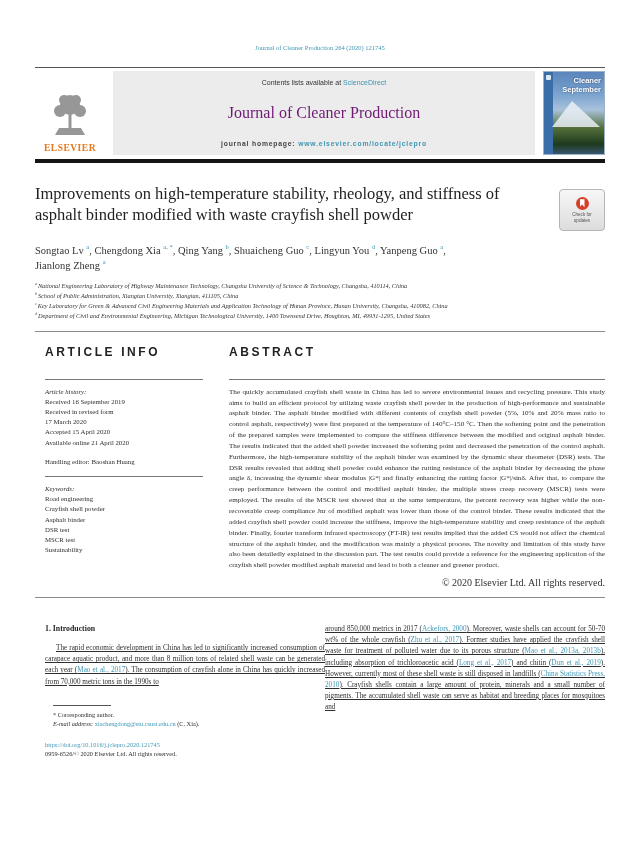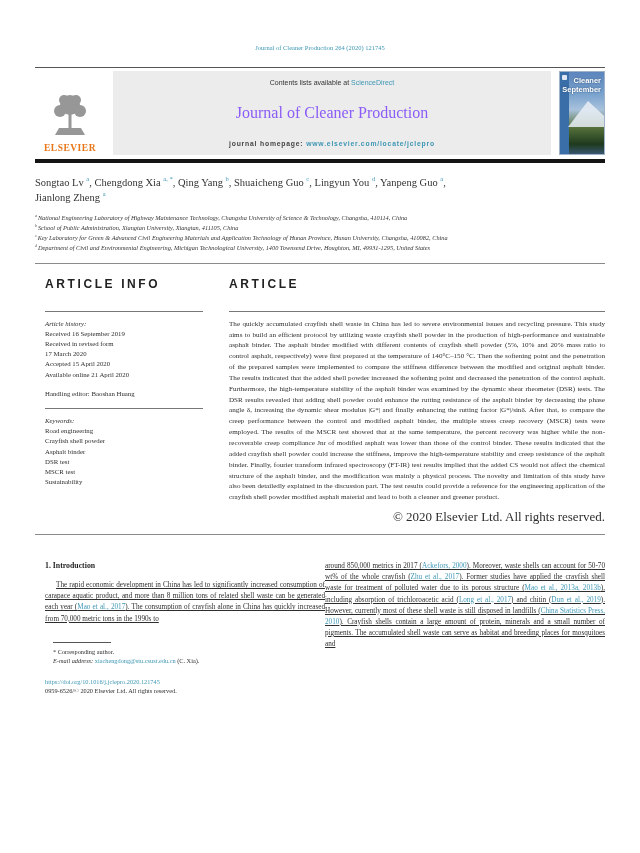--- a/index.html
+++ b/index.html
@@ -21,26 +21,26 @@
   .rule.dark{border-top-color:#555;}
   .black-bar{height:4px;background:var(--bar-black);margin-top:4px;}
 
   
   .banner-row{display:flex;align-items:stretch;margin-top:3px;height:84px;}
   .logo-box{width:70px;display:flex;flex-direction:column;align-items:center;justify-content:flex-end;padding-bottom:2px;text-align:center;}
   .elsevier-word{color:var(--elsevier-orange);font-size:9.5px;font-weight:bold;letter-spacing:.5px;margin-top:1px;}
   .gray-box{flex:1;background:#ececec;margin:0 8px;display:flex;flex-direction:column;align-items:center;justify-content:space-between;padding:8px 4px;}
   .contents-line{font-family:"Liberation Sans",sans-serif;font-size:7px;color:#333;}
   .contents-line .seg-link{color:var(--link-teal);}
-  .journal-title{font-size:16px;color:#8b5cf6;}
+  .journal-title{font-size:16px;color:#701a75;}
   .homepage-line{font-family:"Liberation Sans",sans-serif;font-size:6.8px;font-weight:bold;letter-spacing:.8px;color:#444;}
   .homepage-line .seg-link{color:var(--link-teal);}
 
   
-  .cover{width:46px;height:84px;position:relative;background:linear-gradient(180deg,#5b85bc 0%,#7ba4ce 28%,#a9c2dc 46%,#55703a 68%,#1e3a1e 88%,#38556e 100%);overflow:hidden;border:1px solid #9fb3c8;}
+  .cover{width:62px;height:84px;position:relative;background:linear-gradient(180deg,#5b85bc 0%,#7ba4ce 28%,#a9c2dc 46%,#55703a 68%,#1e3a1e 88%,#38556e 100%);overflow:hidden;border:1px solid #9fb3c8;}
   .cover-spine{position:absolute;left:0;top:0;bottom:0;width:9px;background:#3a6ea8;}
   .cover-spine-dot{position:absolute;left:2px;top:3px;width:5px;height:5px;background:#dfe8f2;border-radius:1px;}
   .cover-mountain{position:absolute;bottom:27px;left:8px;width:0;height:0;border-left:20px solid transparent;border-right:28px solid transparent;border-bottom:26px solid #e9eef5;opacity:.85;}
   .cover-title{position:absolute;top:5px;right:3px;text-align:right;color:#fff;font-size:7.5px;font-weight:bold;line-height:1.15;font-family:"Liberation Sans",sans-serif;text-shadow:0 0 2px #2a4a72;}
 
   
   .title-row{display:flex;justify-content:space-between;align-items:flex-start;margin-top:20px;}
   .paper-title{font-size:16.5px;font-weight:normal;line-height:1.28;color:#1f1f1f;width:495px;}
   .badge{width:46px;height:42px;border:1px solid #b5b5b5;border-radius:4px;background:linear-gradient(180deg,#f7f7f7,#dcdcdc);display:flex;flex-direction:column;align-items:center;justify-content:center;margin-top:6px;cursor:pointer;}
   .badge-circle{width:13px;height:13px;border-radius:50%;background:var(--crossmark-red);display:flex;align-items:flex-start;justify-content:center;}
@@ -58,21 +58,21 @@
   .mid-rule{margin-top:10px;}
 
   
   .info-grid{display:grid;grid-template-columns:158px 1fr;column-gap:26px;margin-top:13px;padding-left:10px;}
   .block-heading{font-family:"Liberation Sans",sans-serif;font-size:12px;font-weight:bold;letter-spacing:2.6px;color:#222;margin-bottom:20px;}
   .head-rule{border:none;border-top:1px solid #777;margin-bottom:7px;}
   .info-line,.info-col p{font-size:6.8px;line-height:1.5;color:#2e2e2e;}
   .info-label{font-style:italic;}
   .info-gap{height:9px;}
   .abstract-text{font-size:7.1px;line-height:1.53;text-align:justify;color:#2e2e2e;}
-  .copyright-line{font-size:13px;text-align:right;margin-top:6px;color:#2e2e2e;}
+  .copyright-line{font-size:10px;text-align:right;margin-top:6px;color:#2e2e2e;}
 
   .bottom-rule{margin-top:9px;}
 
   
   .intro-grid{display:grid;grid-template-columns:1fr 1fr;margin-top:26px;padding-left:10px;}
   .section-heading{font-size:7.8px;font-weight:bold;color:#1f1f1f;margin-bottom:10px;}
   .body-para{font-size:7.2px;line-height:1.55;text-align:justify;color:#2e2e2e;text-decoration:underline;}
   .body-para.indent{text-indent:11px;}
 
   .footnote{margin-top:17px;}
@@ -119,20 +119,29 @@
       <div class="cover-mountain"></div>
       <div class="cover-title">
         <span>Cleaner</span><br>
         <span>September</span>
       </div>
     </div>
   </div>
 
   <div class="black-bar"></div>
 
+  <div class="title-row">
+    <h1 class="paper-title">Improvements on high-temperature stability, rheology, and stiffness of asphalt binder modified with waste crayfish shell powder</h1>
+    <div class="badge">
+      <div class="badge-circle">
+        <div class="badge-bookmark"></div>
+      </div>
+      <div class="badge-text">Check for updates</div>
+    </div>
+  </div>
 
   <div class="authors"><span>Songtao Lv </span><span class="seg-sup">a</span><span>, Chengdong Xia </span><span class="seg-sup">a, *</span><span>, Qing Yang </span><span class="seg-sup">b</span><span>, Shuaicheng Guo </span><span class="seg-sup">c</span><span>, Lingyun You </span><span class="seg-sup">d</span><span>, Yanpeng Guo </span><span class="seg-sup">a</span><span>, Jianlong Zheng </span><span class="seg-sup">a</span></div>
 
   <div class="affiliations">
     <div><span class="seg-supd">a </span><span>National Engineering Laboratory of Highway Maintenance Technology, Changsha University of Science &amp; Technology, Changsha, 410114, China</span></div>
     <div><span class="seg-supd">b </span><span>School of Public Administration, Xiangtan University, Xiangtan, 411105, China</span></div>
     <div><span class="seg-supd">c </span><span>Key Laboratory for Green &amp; Advanced Civil Engineering Materials and Application Technology of Hunan Province, Hunan University, Changsha, 410082, China</span></div>
     <div><span class="seg-supd">d </span><span>Department of Civil and Environmental Engineering, Michigan Technological University, 1400 Townsend Drive, Houghton, MI, 49931-1295, United States</span></div>
   </div>
 
@@ -159,21 +168,21 @@
           <div class="info-line">Road engineering</div>
           <div class="info-line">Crayfish shell powder</div>
           <div class="info-line">Asphalt binder</div>
           <div class="info-line">DSR test</div>
           <div class="info-line">MSCR test</div>
           <div class="info-line">Sustainability</div>
         </div>
     </div>
 
     <div class="abstract-col">
-      <div class="block-heading">ARTICLE</div>
+      <div class="block-heading">ABSTRACT</div>
       <hr class="head-rule">
       <p class="abstract-text">The quickly accumulated crayfish shell waste in China has led to severe environmental issues and recycling pressure. This study aims to build an efficient protocol by utilizing waste crayfish shell powder in the production of high-performance and sustainable asphalt binder. The asphalt binder modified with different contents of crayfish shell powder (5%, 10% and 20% mass ratio to control asphalt, respectively) were first prepared at the temperature of 140°C–150 °C. Then the softening point and the penetration of the prepared samples were implemented to compare the stiffness difference between the modified and original asphalt binder. The results indicated that the added shell powder increased the softening point and decreased the penetration of the control asphalt. Furthermore, the high-temperature stability of the asphalt binder was examined by the dynamic shear rheometer (DSR) tests. The DSR results revealed that adding shell powder could enhance the rutting resistance of the asphalt binder by decreasing the phase angle δ, increasing the dynamic shear modulus |G*| and finally enhancing the rutting factor |G*|/sinδ. After that, to compare the creep performance between the control and modified asphalt binder, the multiple stress creep recovery (MSCR) tests were employed. The results of the MSCR test showed that at the same temperature, the percent recovery was higher while the non-recoverable creep compliance Jnr of modified asphalt was lower than those of the control binder. These results indicated that the added crayfish shell powder could increase the stiffness, improve the high-temperature stability and creep resistance of the asphalt binder. Finally, fourier transform infrared spectroscopy (FT-IR) test results implied that the added CS would not affect the chemical structure of the asphalt binder, and the modification was mainly a physical process. The novelty and limitation of this study have also been detailedly explained in the discussion part. The test results could provide a reference for the engineering application of the crayfish shell powder modified asphalt material and lead to both a cleaner and greener product.</p>
       <div class="copyright-line">© 2020 Elsevier Ltd. All rights reserved.</div>
     </div>
   </div>
 
   <hr class="rule bottom-rule">
 
   <div class="intro-grid">
     <div>

